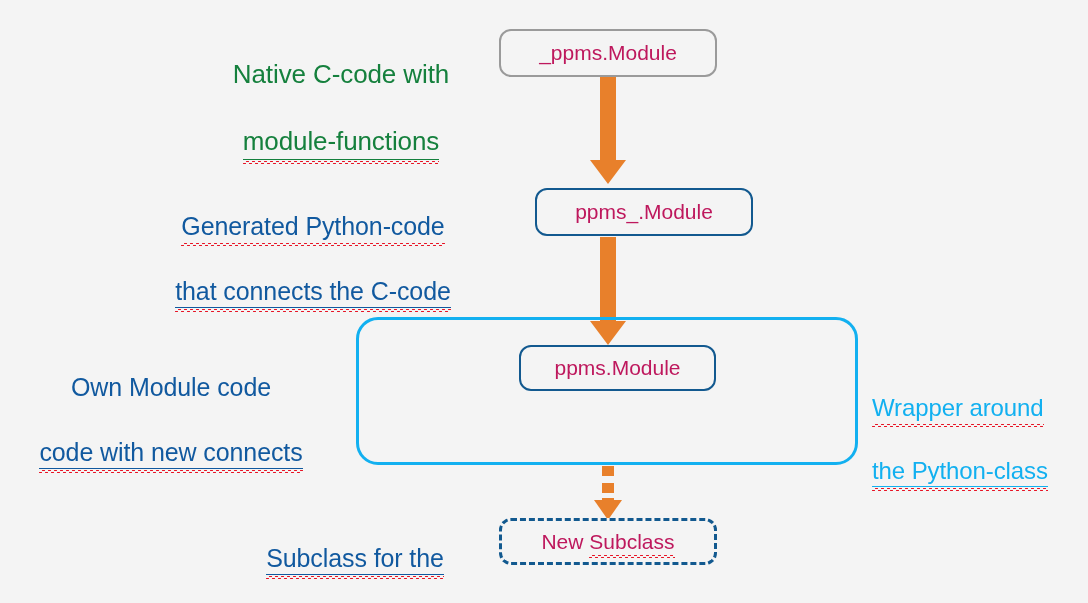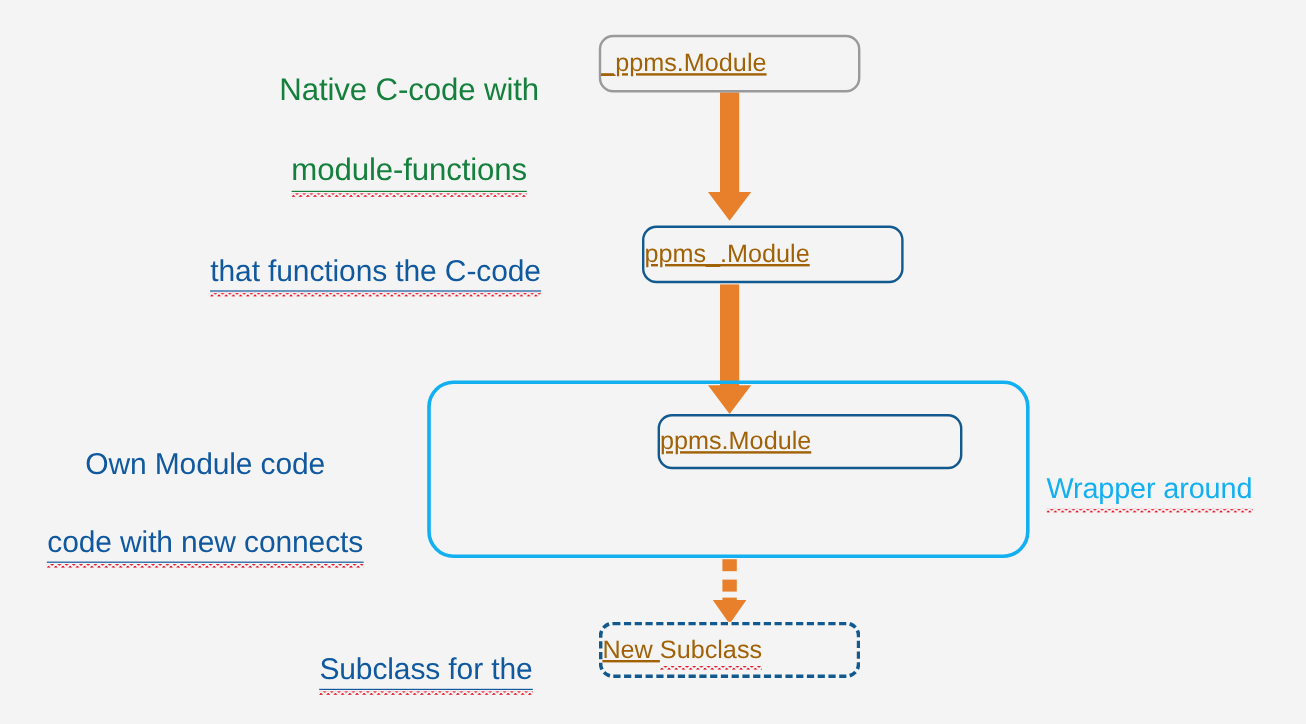--- a/index.html
+++ b/index.html
@@ -66,25 +66,25 @@
     background-size: 6px 4px;
     background-repeat: repeat-x;
   }
 
   
   .node {
     position: absolute;
     box-sizing: border-box;
     display: flex;
     align-items: center;
+    justify-content: center;
     background: #f4f4f4;
     font-size: 21px;
-    color: #a16207;
+    color: #be185d;
     border-radius: 12px;
-    text-decoration: underline;
   }
   .node-gray   { border: 2px solid #9a9a9a; }
   .node-blue   { border: 2px solid #12598f; margin-left: 36px; }
   .node-dashed { border: 3px dashed #12598f; }
 
   
   .wrapper-box {
     position: absolute;
     box-sizing: border-box;
     border: 3px solid #12b0f0;
@@ -131,48 +131,50 @@
       <polygon points="594,500 622,500 608,520" fill="#e8802b"></polygon>
     </g>
   </svg>
 
   <div class="label label-gray" style="left:196px; top:24px; width:290px;">
     <div><span>Native C-code with</span></div>
     <div><span class="sq">module-functions</span></div>
   </div>
 
   <div class="label label-blue" style="left:148px; top:177px; width:330px;">
-    <div><span class="sq">that functions the C-code</span></div>
+    <div><span class="sqplain">Generated Python-code</span></div>
+    <div><span class="sq">that connects the C-code</span></div>
   </div>
 
   <div class="label label-blue" style="left:16px; top:338px; width:310px;">
     <div><span>Own Module code</span></div>
     <div><span class="sq">code with new connects</span></div>
   </div>
 
   <div class="label label-cyan" style="left:872px; top:361px; width:212px; text-align:left;">
     <div><span class="sqplain">Wrapper around</span></div>
+    <div><span class="sq">the Python-class</span></div>
   </div>
 
   <div class="label label-blue" style="left:238px; top:509px; width:234px;">
     <div><span class="sq">Subclass for the</span></div>
     
   </div>
 
   <div class="node node-gray" style="left:499px; top:29px; width:218px; height:48px;">
     <span>_ppms.Module</span>
   </div>
 
   <div class="node node-blue" style="left:499px; top:188px; width:218px; height:48px;">
     <span>ppms_.Module</span>
   </div>
 
   <div class="wrapper-box" style="left:356px; top:317px; width:502px; height:148px;"></div>
 
-  <div class="node node-blue" style="left:512px; top:345px; width:254px; height:46px;">
+  <div class="node node-blue" style="left:483px; top:345px; width:197px; height:46px;">
     <span>ppms.Module</span>
   </div>
 
 
   <div class="node node-dashed" style="left:499px; top:518px; width:218px; height:47px;">
     <span style="position:relative;">New <span class="sqplain">Subclass</span></span>
   </div>
 
 </div>
 

